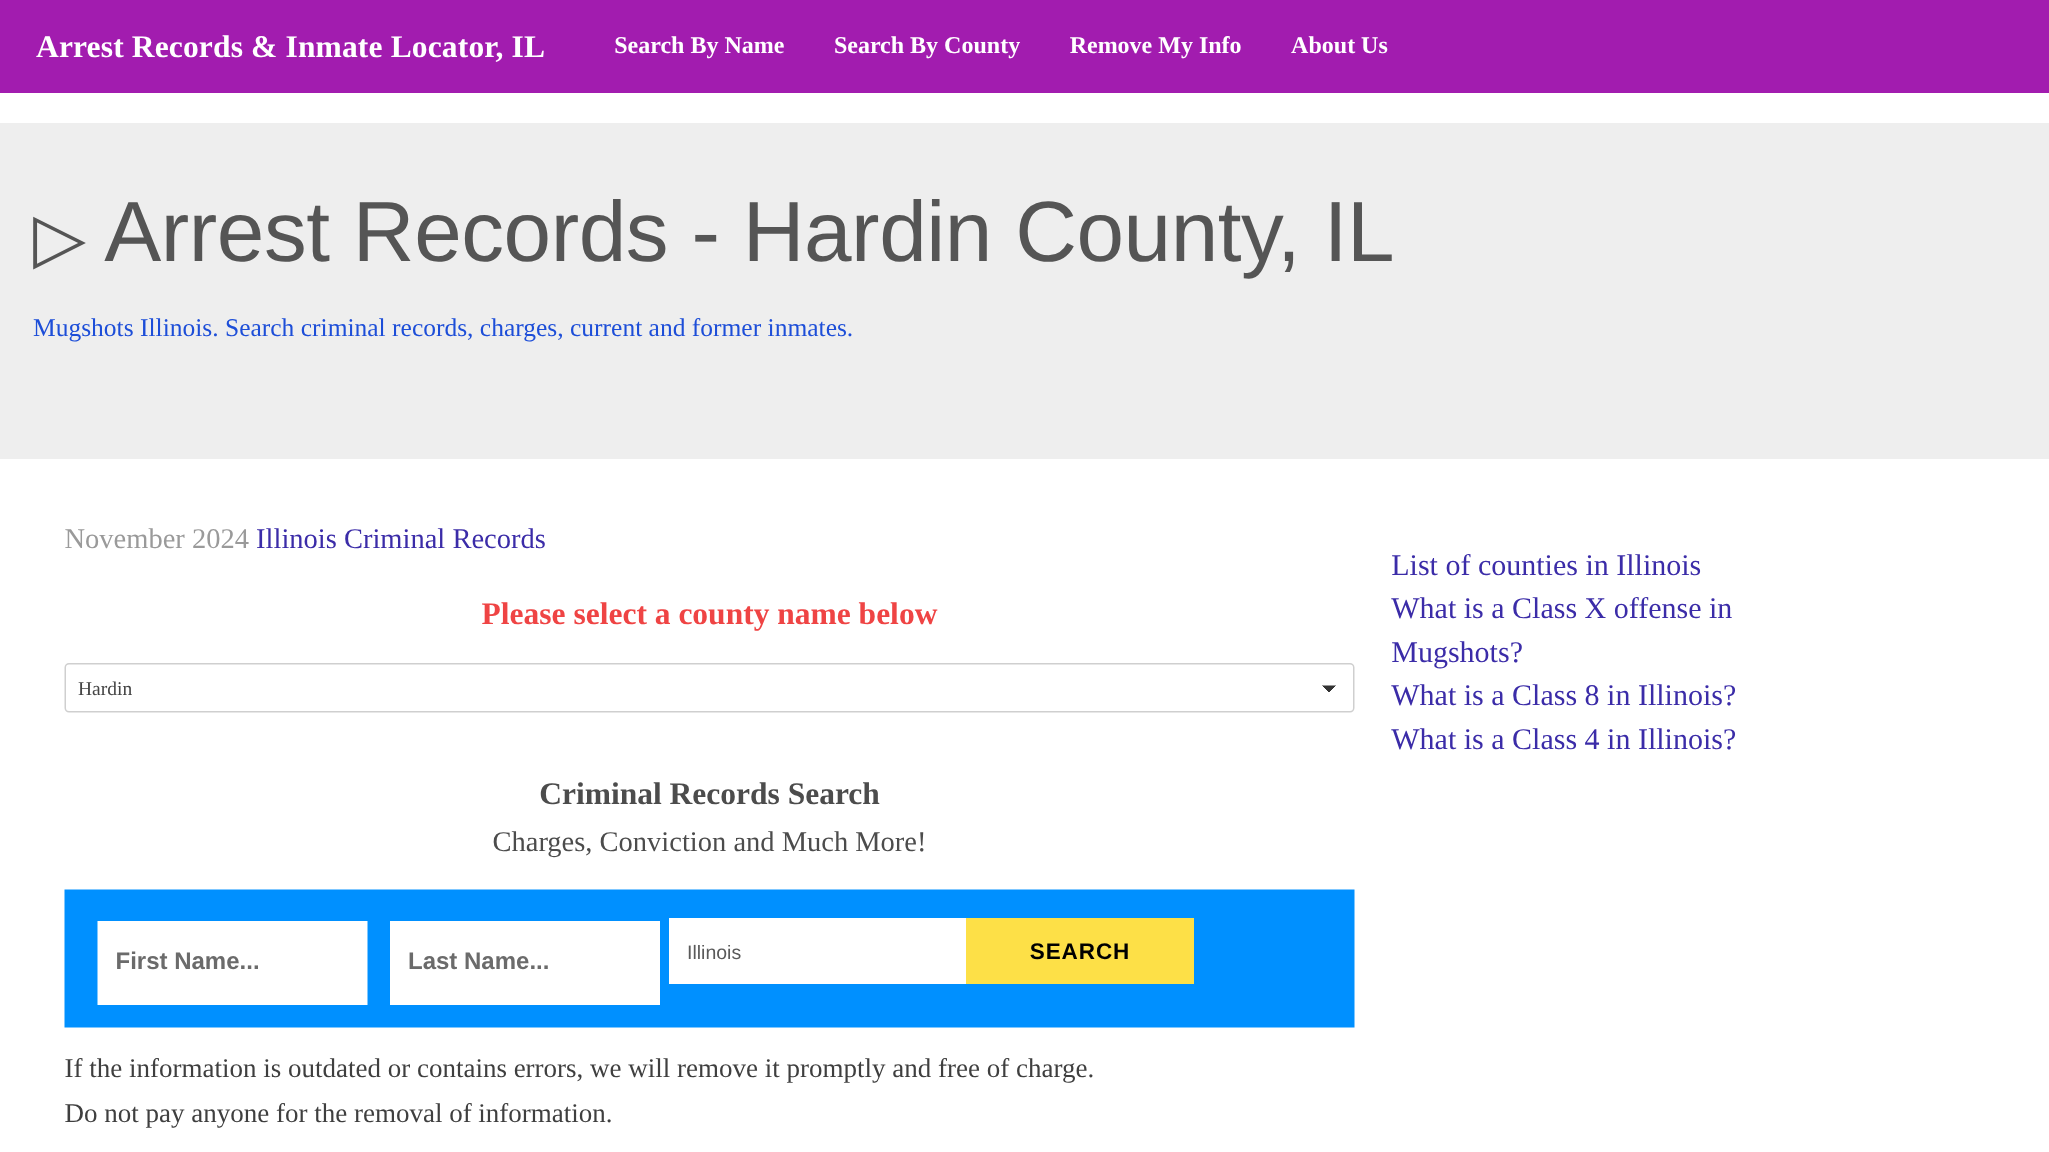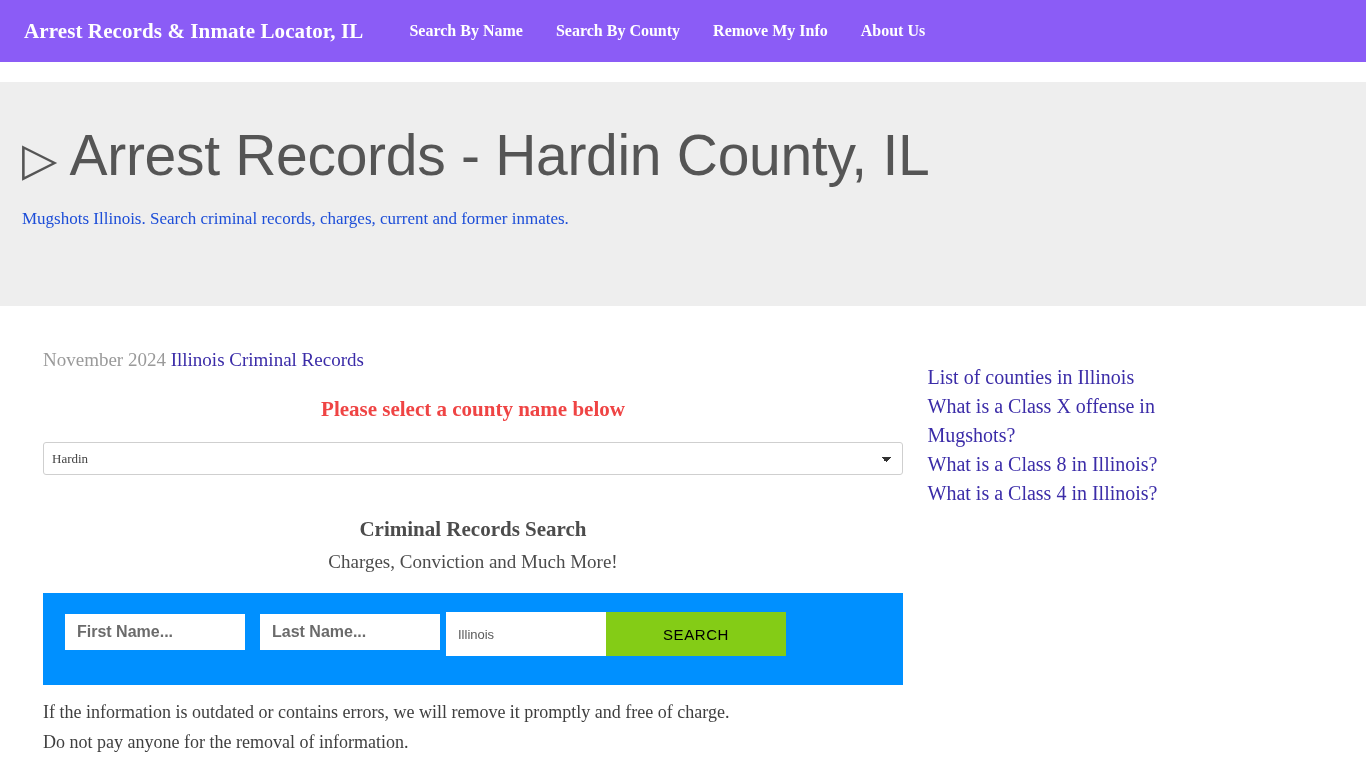--- a/index.html
+++ b/index.html
@@ -7,21 +7,21 @@
     margin: 0; padding: 0;
     width: 1366px; height: 768px;
     overflow: hidden;
     background: #ffffff;
     font-family: "Liberation Serif", serif;
   }
 
   
   .navbar {
     height: 62px;
-    background: #8b5cf6;
+    background: #a21caf;
     display: flex;
     align-items: center;
     padding: 0 0 0 24px;
   }
   .brand {
     color: #ffffff;
     font-family: "Liberation Serif", serif;
     font-weight: bold;
     font-size: 21px;
     letter-spacing: .1px;
@@ -149,54 +149,54 @@
   .search-box {
     width: 860px;
     background: #0090ff;
     margin-top: 20px;
     height: 92px;
     padding: 21px 0 0 22px;
     display: flex;
     align-items: flex-start;
   }
   .s-input {
-    height: 36px;
+    height: 56px;
     border: 0;
     outline: 0;
     background: #ffffff;
     font-family: "Liberation Sans", sans-serif;
     color: #a21caf;
     padding: 0 12px;
   }
   .s-input::placeholder { color: #6b6b6b; opacity: 1; }
   .s-first, .s-last {
     width: 180px;
     font-size: 16px;
     font-weight: bold;
   }
   .s-first::placeholder, .s-last::placeholder { font-weight: bold; color: #6b6b6b; }
   .s-first { margin-right: 15px; }
   .s-last  { margin-right: 6px; }
   .s-state {
-    width: 160px;
+    width: 198px;
     font-size: 13px;
     font-weight: normal;
     color: #5a5a5a;
     height: 44px;
     margin-top: -2px;
   }
   .s-btn {
-    width: 180px;
+    width: 152px;
     height: 44px;
     margin-top: -2px;
-    background: #84cc16;
+    background: #fde047;
     border: 0;
     color: #000000;
     font-family: "Liberation Sans Narrow", "Liberation Sans", sans-serif;
-    font-weight: normal;
+    font-weight: bold;
     font-size: 15px;
     letter-spacing: .6px;
     cursor: pointer;
   }
 
   .disclaimer {
     width: 860px;
     margin: 13px 0 0 0;
     font-family: "Liberation Serif", serif;
     font-size: 18px;

